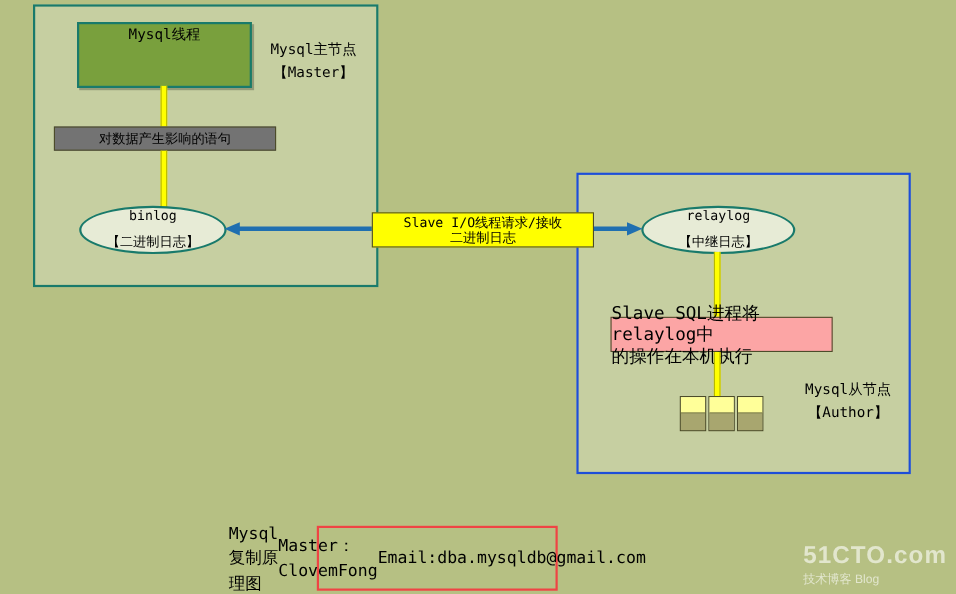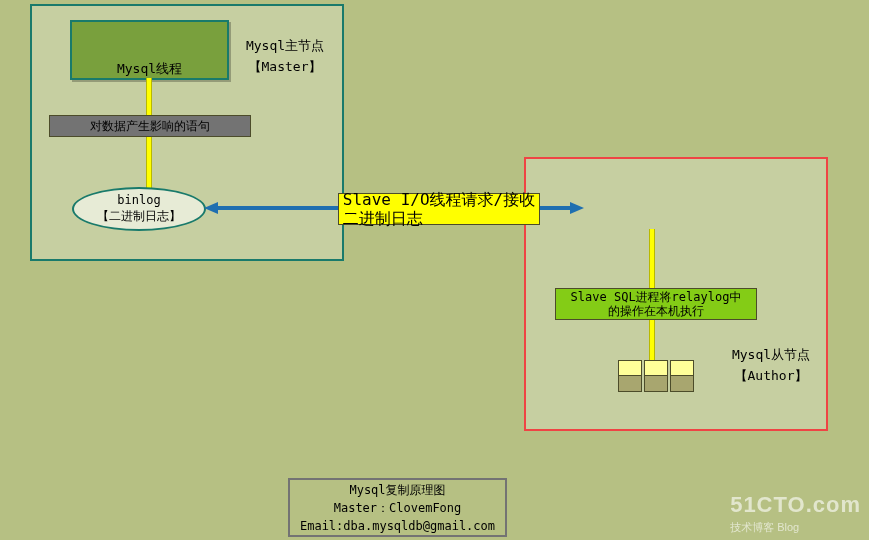--- a/index.html
+++ b/index.html
@@ -1,32 +1,32 @@
 <!DOCTYPE html>
 <html><head>
 <meta charset="utf-8">
 <style>
 html,body{margin:0;padding:0;width:869px;height:540px;background:#b6c083;font-family:"Microsoft YaHei","SimSun",monospace;font-size:13px;color:#000;overflow:hidden}
 .canvas{position:relative;width:869px;height:540px}
 .master-box{position:absolute;left:30px;top:4px;width:310px;height:253px;border:2px solid #197a6b;background:#c6cfa1}
 .master-label{position:absolute;right:12px;top:30px;width:90px;text-align:center;line-height:1.6}
-.thread-box{position:absolute;left:70px;top:20px;width:155px;height:56px;background:#79a03d;border:2px solid #197a6b;box-shadow:2px 2px 0 rgba(0,0,0,.25);display:flex;align-items:flex-end;justify-content:center}
+.thread-box{position:absolute;left:70px;top:20px;width:155px;height:56px;background:#79a03d;border:2px solid #197a6b;box-shadow:2px 2px 0 rgba(0,0,0,.25);display:flex;align-items:flex-start;justify-content:center}
 .s1{position:absolute;left:49px;top:115px;width:200px;height:20px;background:#737373;border:1px solid #4c4c2a;display:flex;align-items:center;justify-content:center;font-size:12px}
-.ell{position:absolute;border:2px solid #197a6b;background:#e7ebd6;border-radius:50%;display:flex;flex-direction:column;align-items:center;justify-content:center;line-height:1.3;font-size:12px}
+.ell{position:absolute;border:2px solid #197a6b;background:#e7ebd6;border-radius:50%;display:flex;flex-direction:column;align-items:center;justify-content:space-between;line-height:1.3;font-size:12px}
 .binlog{left:72px;top:187px;width:130px;height:40px}
 .relaylog{left:583px;top:187px;width:136px;height:40px}
-.slave-box{position:absolute;left:524px;top:157px;width:300px;height:270px;border:2px solid #ef4444;background:#c6cfa1}
+.slave-box{position:absolute;left:524px;top:157px;width:300px;height:270px;border:2px solid #1d4ed8;background:#c6cfa1}
 .slave-label{position:absolute;right:10px;bottom:42px;width:90px;text-align:center;line-height:1.6}
-.mid{position:absolute;left:338px;top:193px;width:200px;height:30px;background:#ffff00;border:1px solid #4c4c2a;display:flex;align-items:center;justify-content:center;font-size:16px;line-height:1.2}
-.s2{position:absolute;left:555px;top:288px;width:200px;height:30px;background:#84cc16;border:1px solid #4c4c2a;display:flex;align-items:center;justify-content:center;text-align:center;font-size:12px;line-height:1.2}
+.mid{position:absolute;left:338px;top:193px;width:200px;height:30px;background:#ffff00;border:1px solid #4c4c2a;display:flex;align-items:center;justify-content:center;text-align:center;font-size:12px;line-height:1.2}
+.s2{position:absolute;left:555px;top:288px;width:200px;height:30px;background:#fca5a5;border:1px solid #4c4c2a;display:flex;align-items:center;justify-content:center;text-align:left;font-size:16px;line-height:1.2}
 .disk{position:absolute;width:22px;height:30px;border:1px solid #4c4c2a}
 .disk::before{content:"";display:block;width:100%;height:14px;background:#ffff99;border-bottom:1px solid #4c4c2a}
 .disk::after{content:"";display:block;width:100%;height:15px;background:#a8a66f}
 .d1{left:618px;top:360px}.d2{left:644px;top:360px}.d3{left:670px;top:360px}
-.footer{position:absolute;left:288px;top:478px;width:215px;height:55px;border:2px solid #737373;display:flex;flex-direction:column;align-items:center;justify-content:center;font-size:12px;line-height:1.5}
+.footer{position:absolute;left:288px;top:478px;width:215px;height:55px;border:2px solid #ef4444;display:flex;flex-direction:row;align-items:center;justify-content:center;font-size:15px;line-height:1.5}
 .vline{position:absolute;background:#ffff00;border-left:1px solid #b8b800;border-right:1px solid #b8b800;width:4px}
 .l1{left:146px;top:78px;height:37px}
 .l2{left:146px;top:137px;height:51px}
 .l3{left:649px;top:229px;height:59px}
 .l4{left:649px;top:320px;height:40px}
 svg.arrow{position:absolute;overflow:visible}
 .wm{position:absolute;right:8px;bottom:6px;color:rgba(255,255,255,.6);font-family:Arial;text-align:left;font-size:11px;line-height:1.3}
 .wm .big{font-size:22px;font-weight:bold;letter-spacing:1px}
 </style>
 </head>
@@ -58,20 +58,24 @@
     <div>【二进制日志】</div>
   </div>
 
   <div class="slave-box">
     <div class="slave-label">
       <div>Mysql从节点</div>
       <div>【Author】</div>
     </div>
   </div>
 
+  <div class="ell relaylog">
+    <div>relaylog</div>
+    <div>【中继日志】</div>
+  </div>
 
   <svg class="arrow" style="left:204px;top:201px;width:135px;height:14px">
     <line x1="135" y1="7" x2="12" y2="7" stroke="#1f6fb0" stroke-width="4"></line>
     <polygon points="0,7 14,1 14,13" fill="#1f6fb0"></polygon>
   </svg>
   <svg class="arrow" style="left:538px;top:201px;width:46px;height:14px">
     <line x1="0" y1="7" x2="34" y2="7" stroke="#1f6fb0" stroke-width="4"></line>
     <polygon points="46,7 32,1 32,13" fill="#1f6fb0"></polygon>
   </svg>
 

